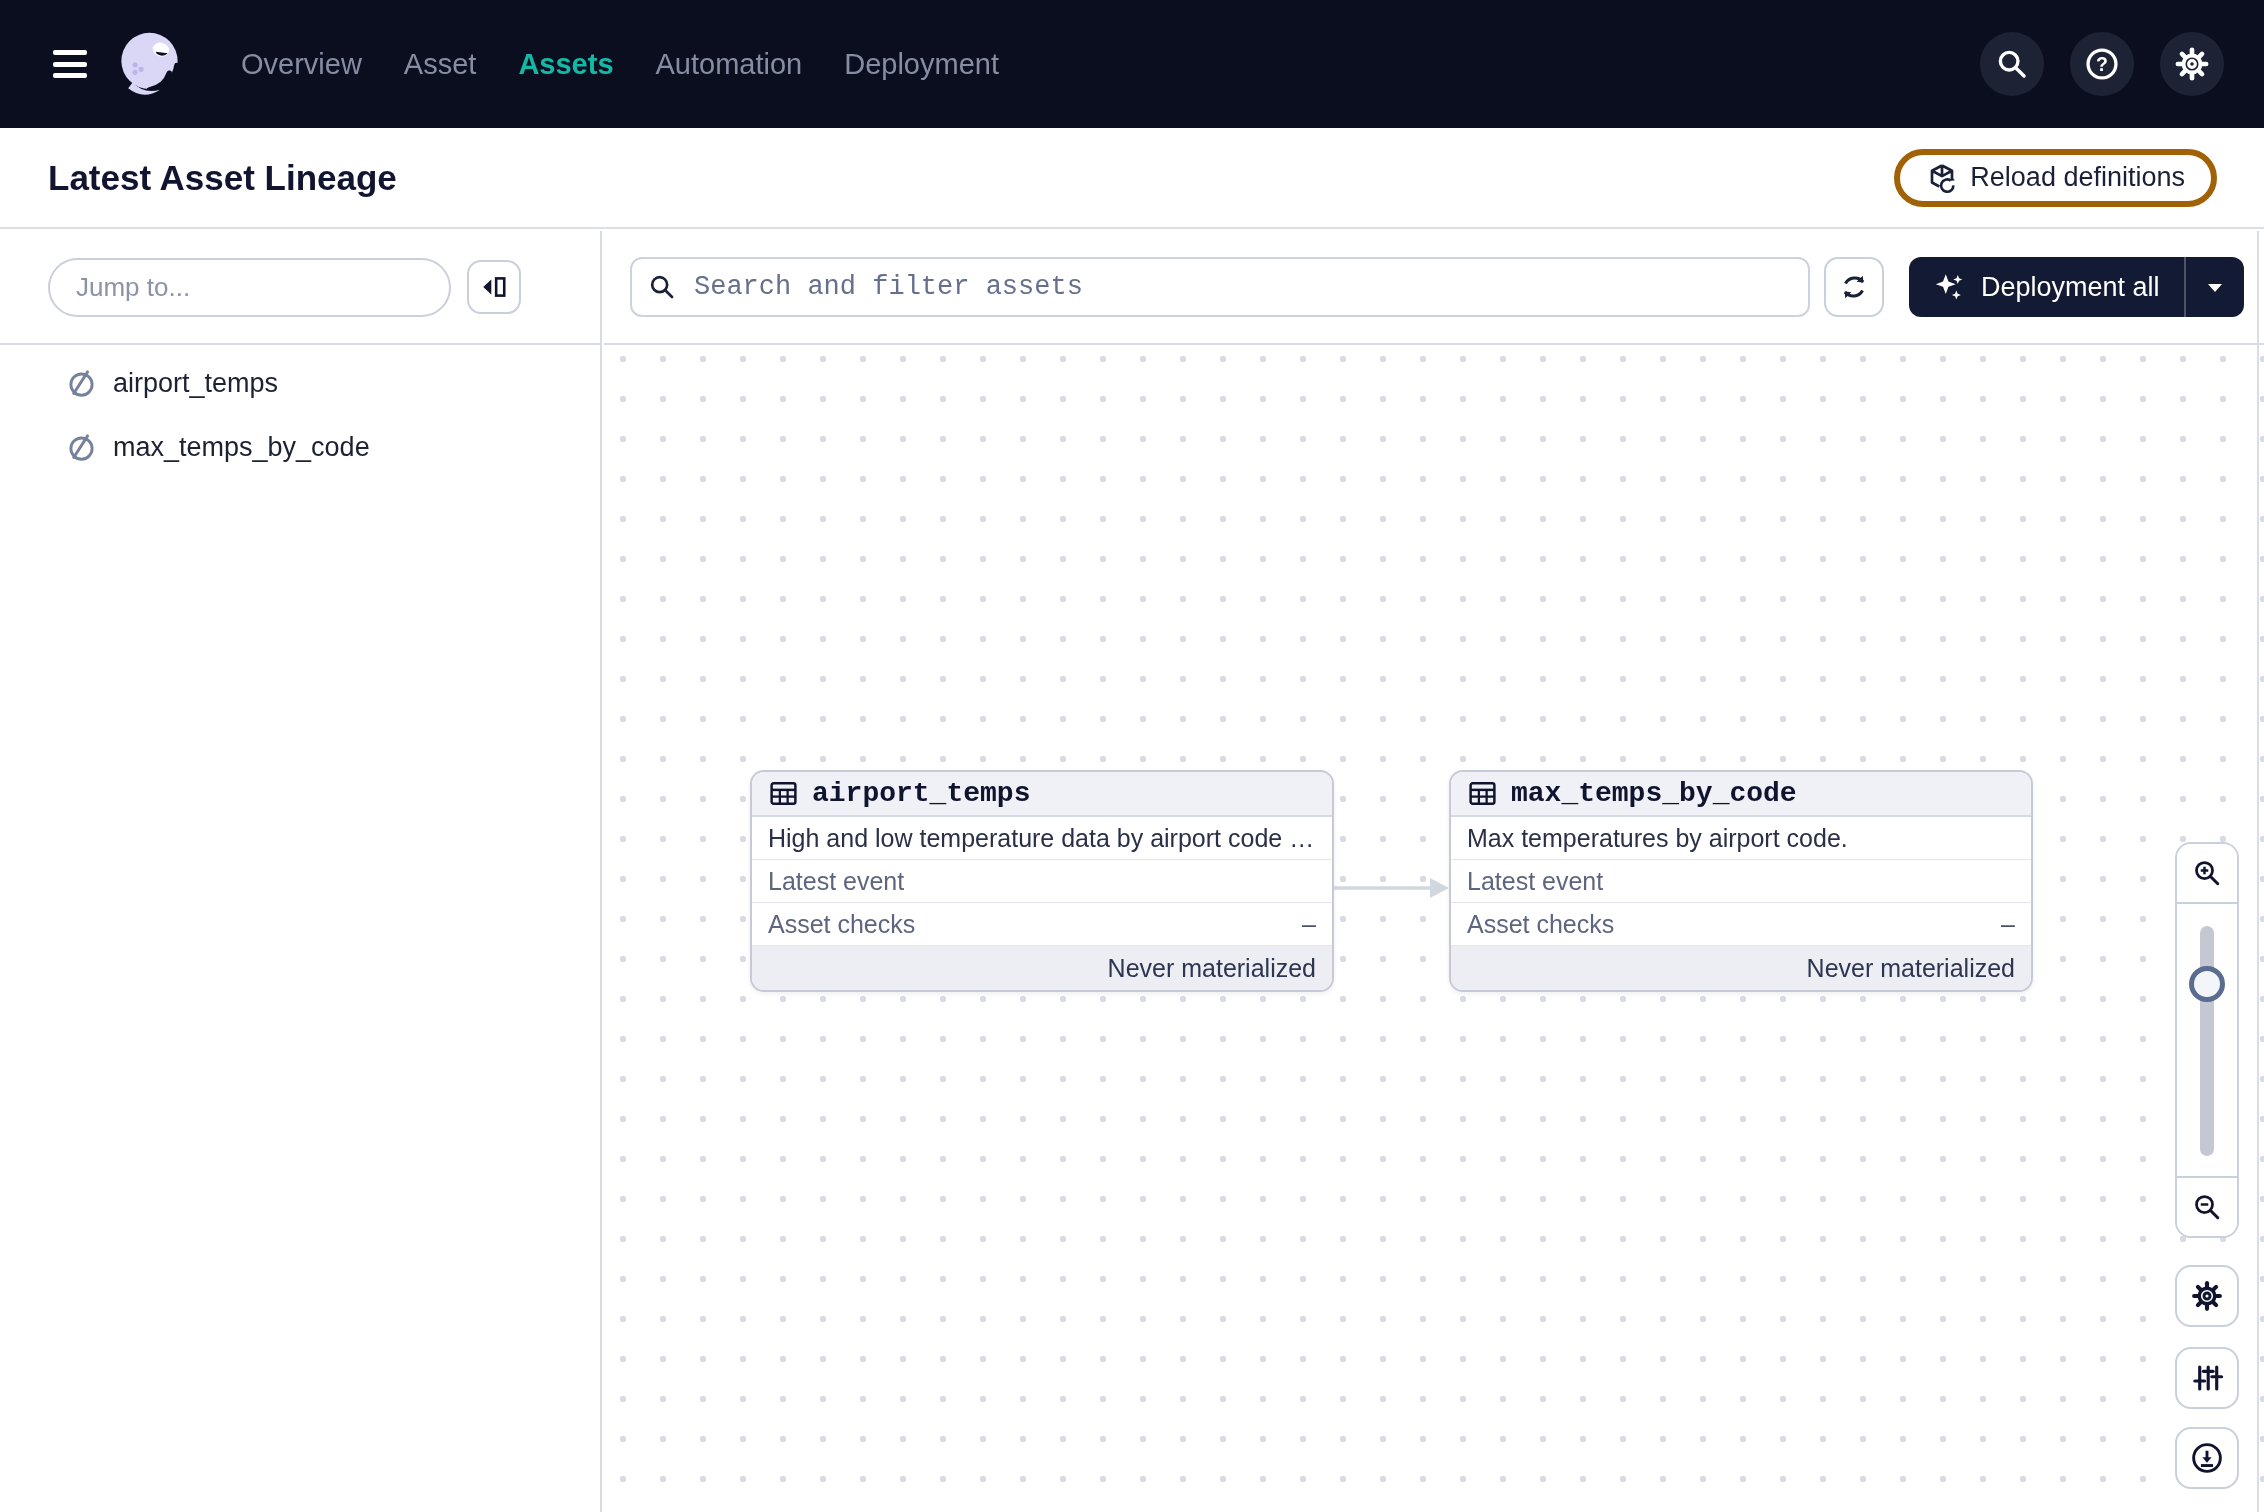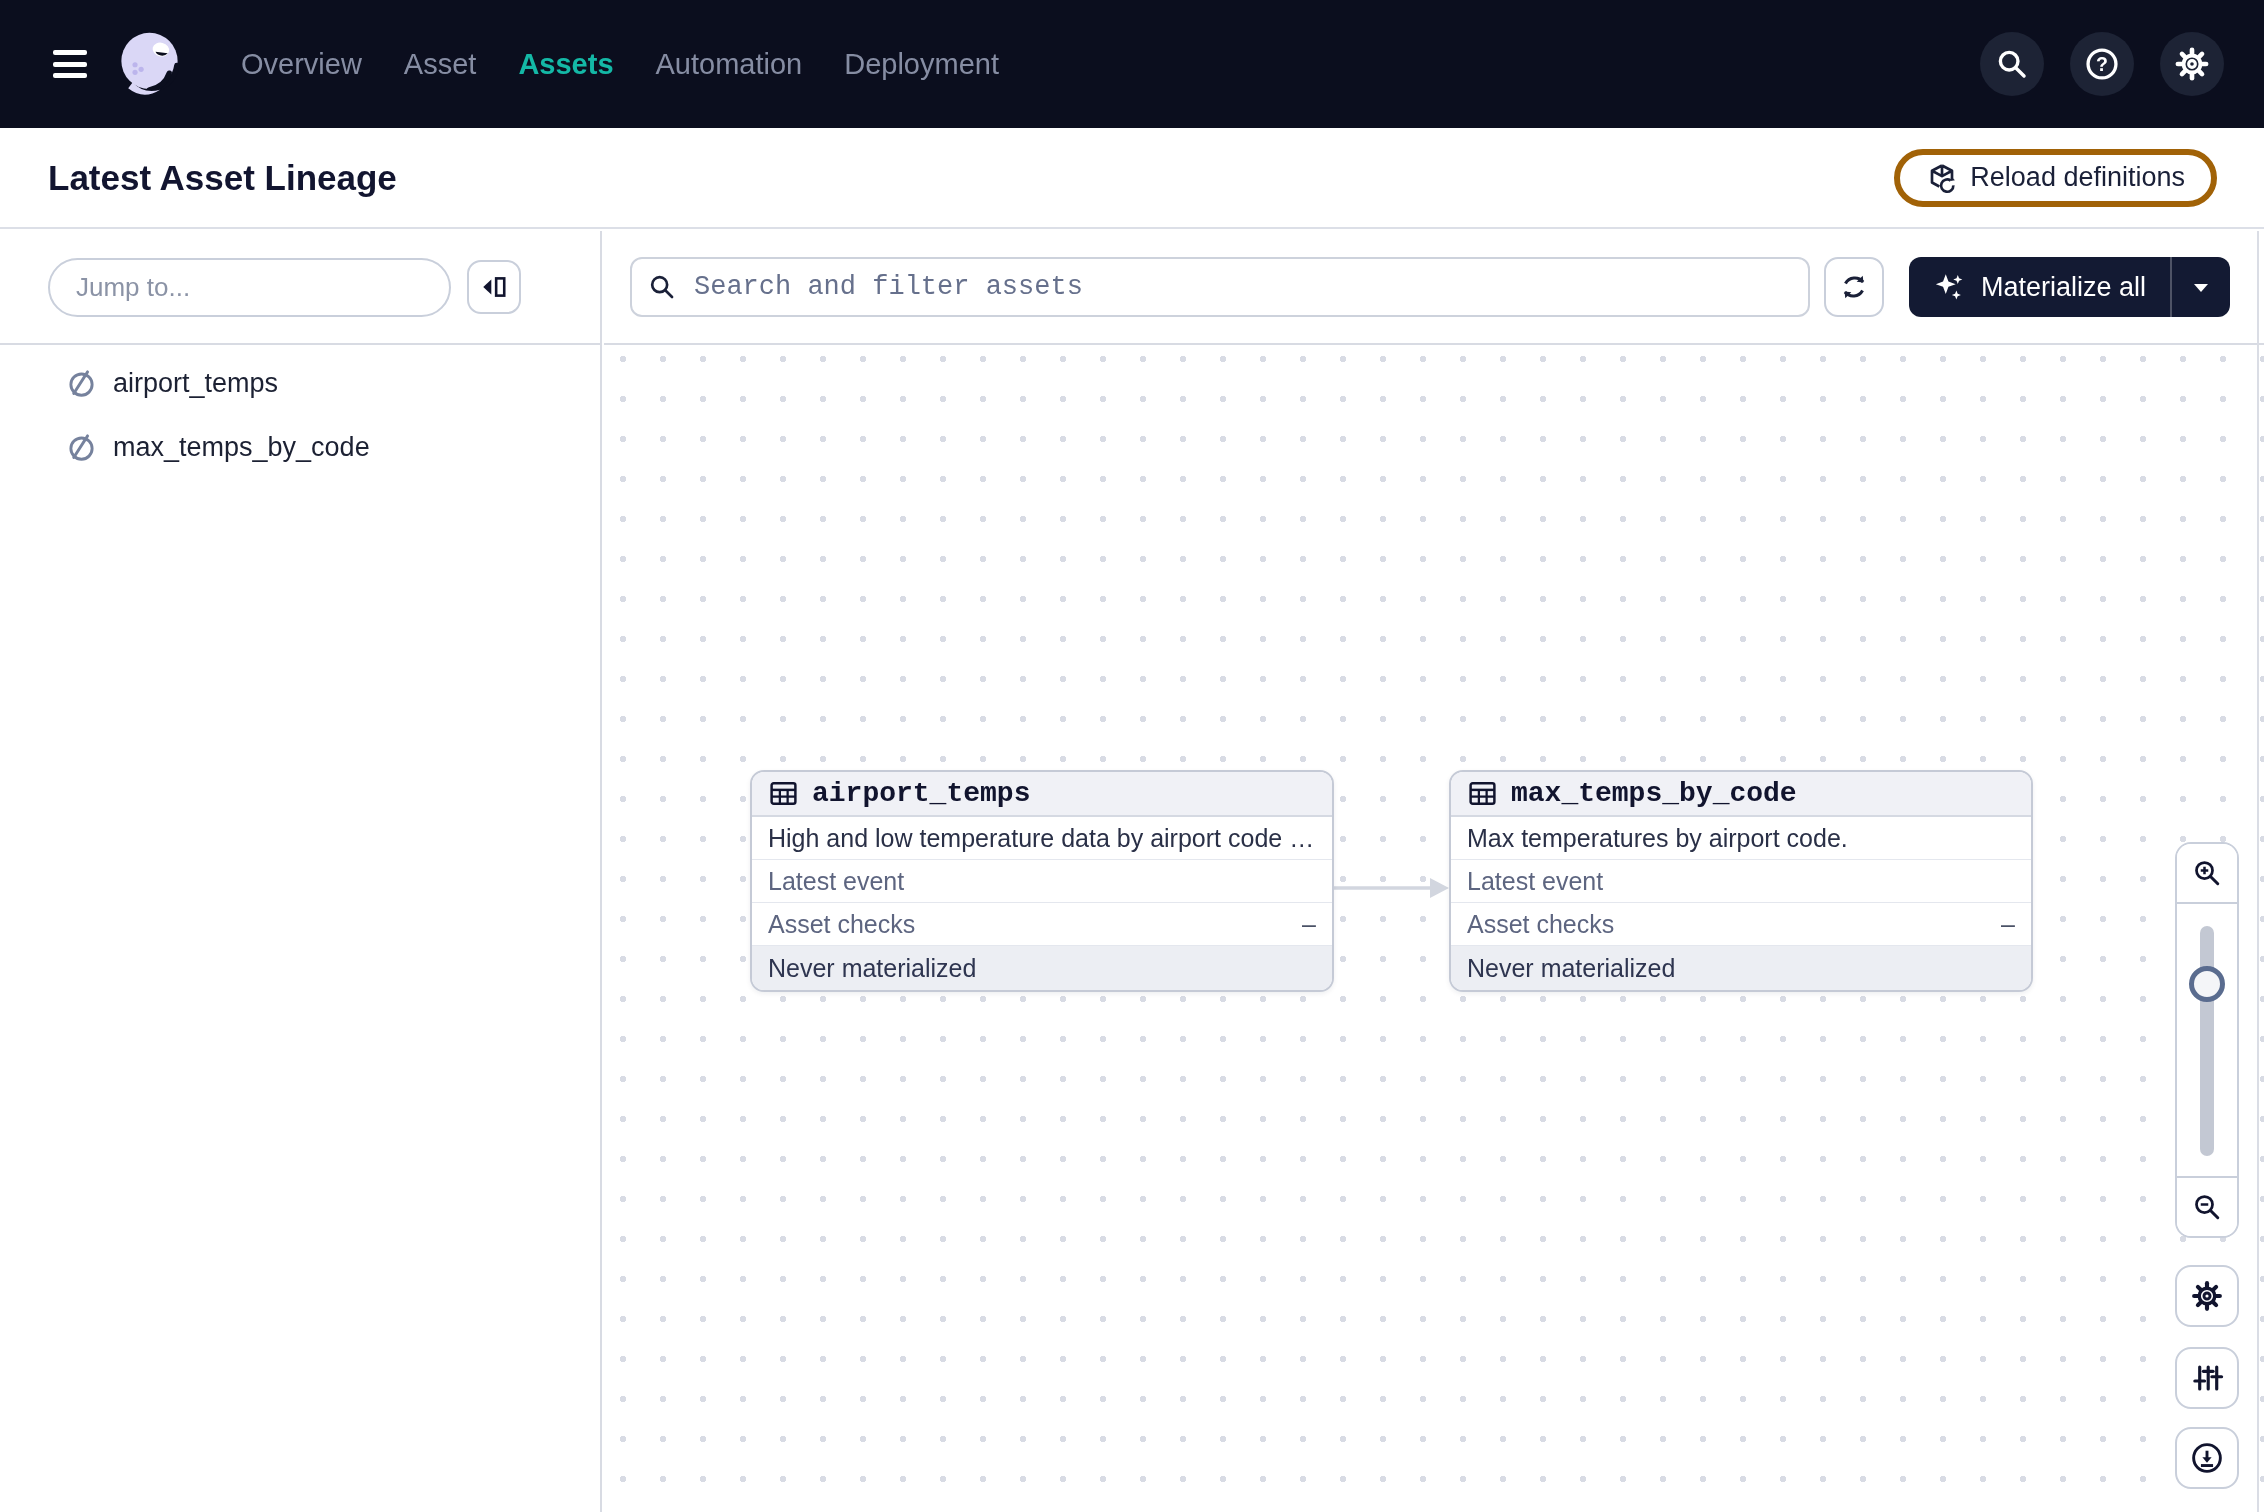--- a/index.html
+++ b/index.html
@@ -81,21 +81,21 @@
                padding:0 16px; }
   .node-title { font-family:"Liberation Mono", monospace; font-weight:bold; font-size:28px;
                 color:#11142e; }
   .node-row { height:43px; border-bottom:1px solid #e4e7ee; display:flex; align-items:center;
               padding:0 16px; font-size:25px; white-space:nowrap; }
   .node-desc { color:#2a3047; overflow:hidden; text-overflow:ellipsis; display:block;
                line-height:43px; }
   .node-muted { color:#5d6580; }
   .node-row .dash { margin-left:auto; color:#4a5166; }
   .node-foot { height:44px; background:#eceef3; border-radius:0 0 12px 12px; display:flex;
-               align-items:center; padding:0 16px; font-size:25px; color:#2e3550; }
+               align-items:center; padding:0 16px; font-size:25px; color:#2e3550;justify-content:flex-end; }
   .edge { position:absolute; left:728px; top:526px; }
 
   
   .zoom-panel { position:absolute; left:2175px; top:842px; width:64px; background:#fff;
                 border:2px solid #c9cfdb; border-radius:16px; overflow:hidden; }
   .zoom-btn { height:60px; display:flex; align-items:center; justify-content:center; cursor:pointer; background:#fff; }
   .zoom-btn.top { border-bottom:2px solid #c9cfdb; }
   .zoom-btn.bottom { border-top:2px solid #c9cfdb; }
   .slider-area { position:relative; height:272px; }
   .slider-track { position:absolute; left:23px; top:22px; width:14px; height:230px;
@@ -227,21 +227,21 @@
         <path d="M5.4 20.4 l-0.4 -5 5 0.6 z" fill="#1a2038"></path>
       </svg>
     </button>
     <div class="mat-btn">
       <div class="mat-main">
         <svg width="34" height="34" viewBox="0 0 24 24">
           <path d="M9 3 L10.9 8.1 L16 10 L10.9 11.9 L9 17 L7.1 11.9 L2 10 L7.1 8.1 Z" fill="#fff"></path>
           <path d="M17.5 3.5 L18.4 5.8 L20.7 6.7 L18.4 7.6 L17.5 9.9 L16.6 7.6 L14.3 6.7 L16.6 5.8 Z" fill="#fff"></path>
           <path d="M16.5 14.5 L17.4 16.8 L19.7 17.7 L17.4 18.6 L16.5 20.9 L15.6 18.6 L13.3 17.7 L15.6 16.8 Z" fill="#fff"></path>
         </svg>
-        <span class="mat-label">Materialize all</span>
+        <span class="mat-label">Deployment all</span>
       </div>
       <div class="mat-divider"></div>
       <div class="mat-caret">
         <svg width="20" height="14" viewBox="0 0 20 14">
           <polygon points="3,4 17,4 10,12" fill="#fff"></polygon>
         </svg>
       </div>
     </div>
   </div>
 

